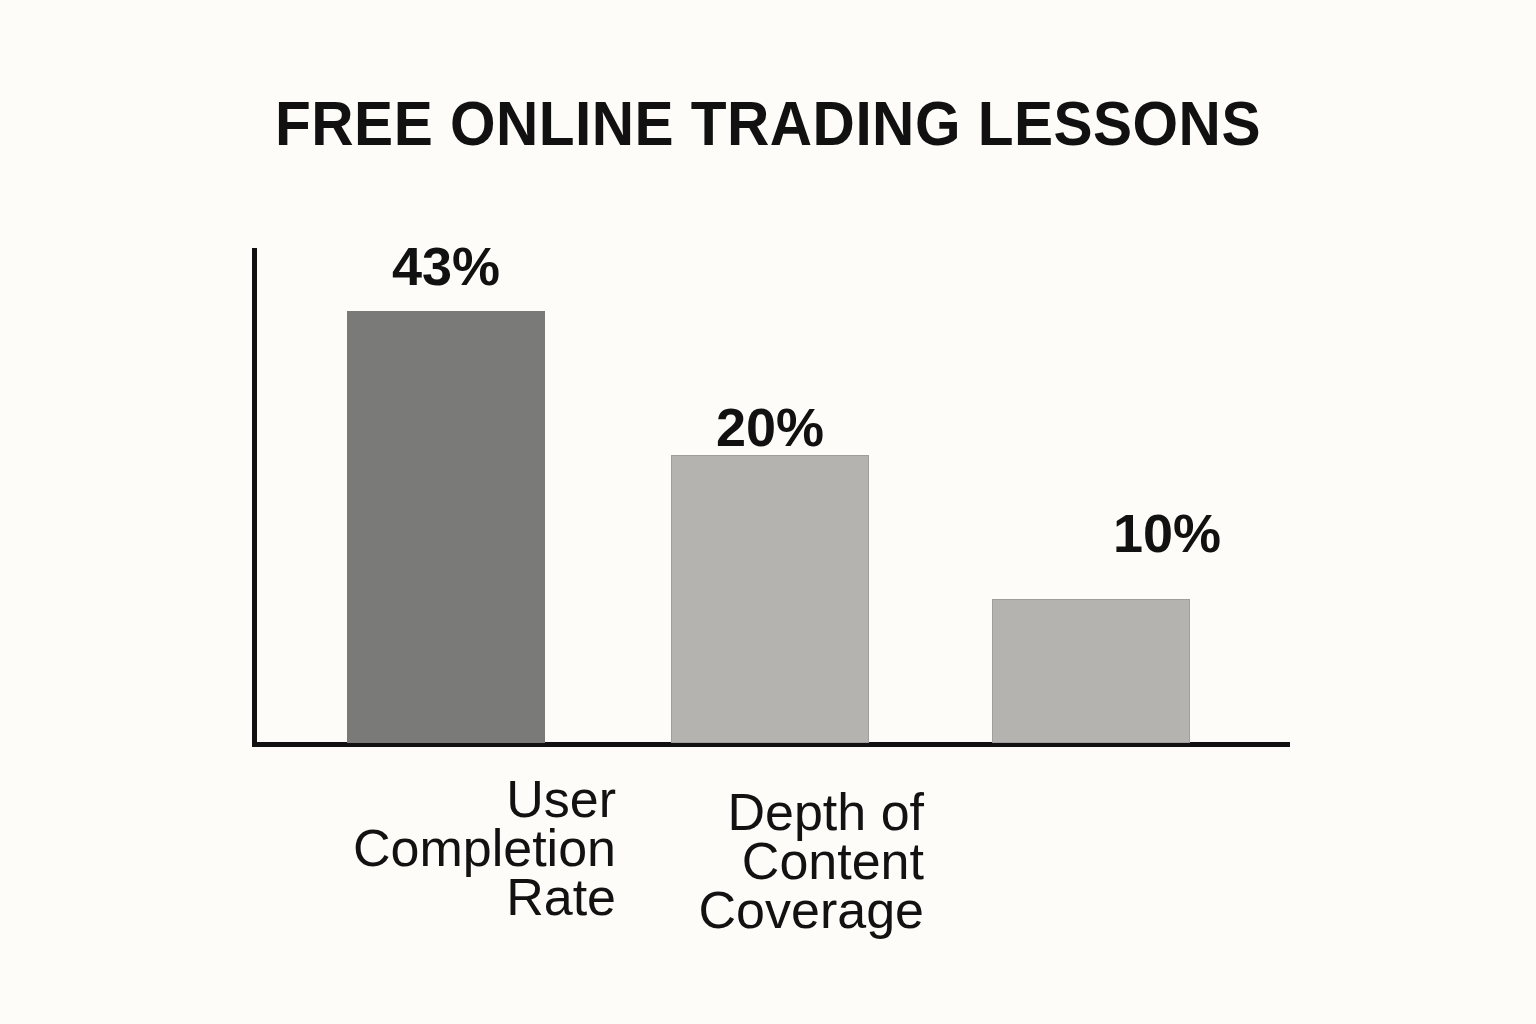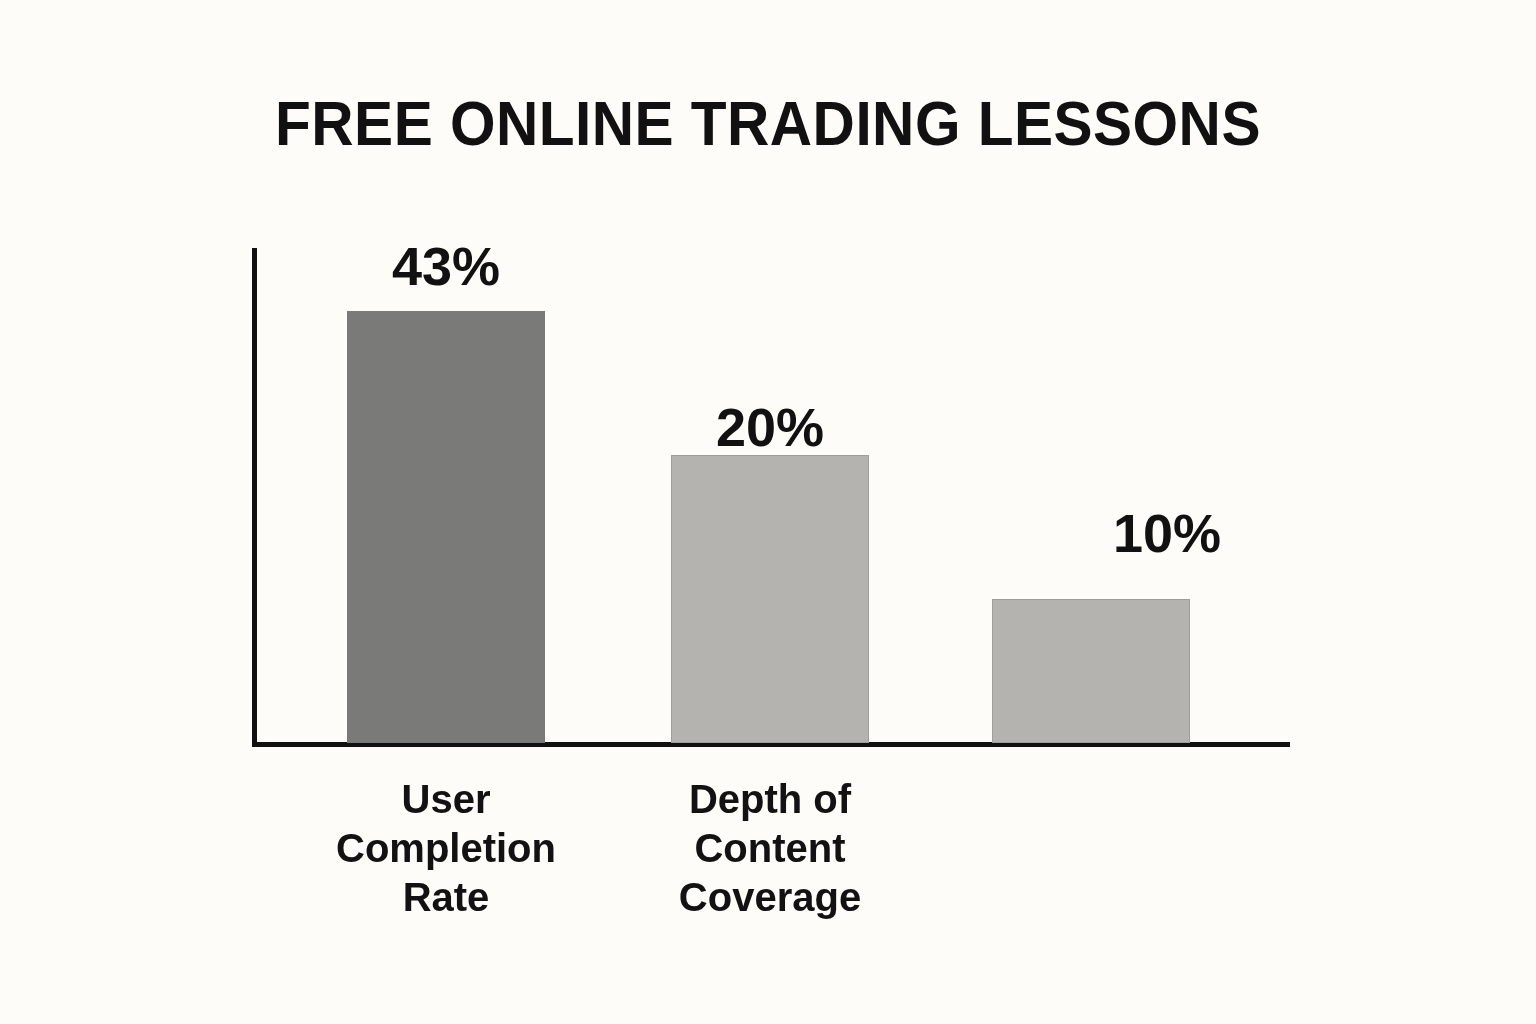--- a/index.html
+++ b/index.html
@@ -90,30 +90,30 @@
   }
   #value-0 { left: 64px;  top: -11px; }
   #value-1 { left: 388px; top: 142px; margin-top: 8px; }
   #value-2 { left: 709px; top: 256px; text-align: right; }
 
   
   .cat-label {
     position: absolute;
     top: 775px;
     width: 340px;
-    text-align: center;
+    text-align: right;
     font-family: "Liberation Sans", sans-serif;
-    font-weight: bold;
-    font-size: 40px;
+    font-weight: normal;
+    font-size: 52px;
     line-height: 49px;
     color: #121212;
     white-space: pre-line;
   }
   #cat-0 { left: 276px; }
-  #cat-1 { left: 600px; }
+  #cat-1 { left: 584px; margin-top: 13px; }
   #cat-2 { left: 921px; }
 </style>
 </head>
 <body>
 
 <div id="canvas" style="background: rgb(253, 252, 248);">
 
   <div id="chart-title">FREE ONLINE TRADING LESSONS</div>
 
   <div id="plot-area">

